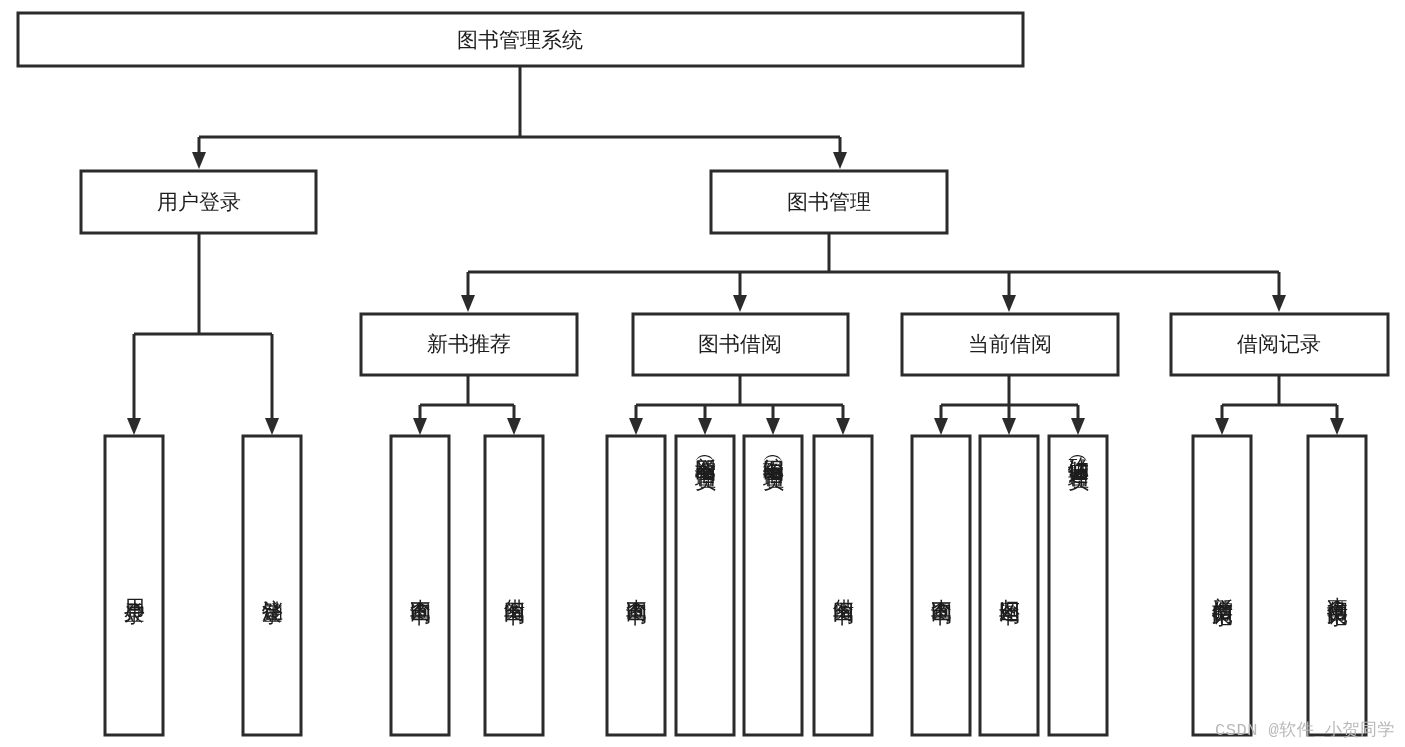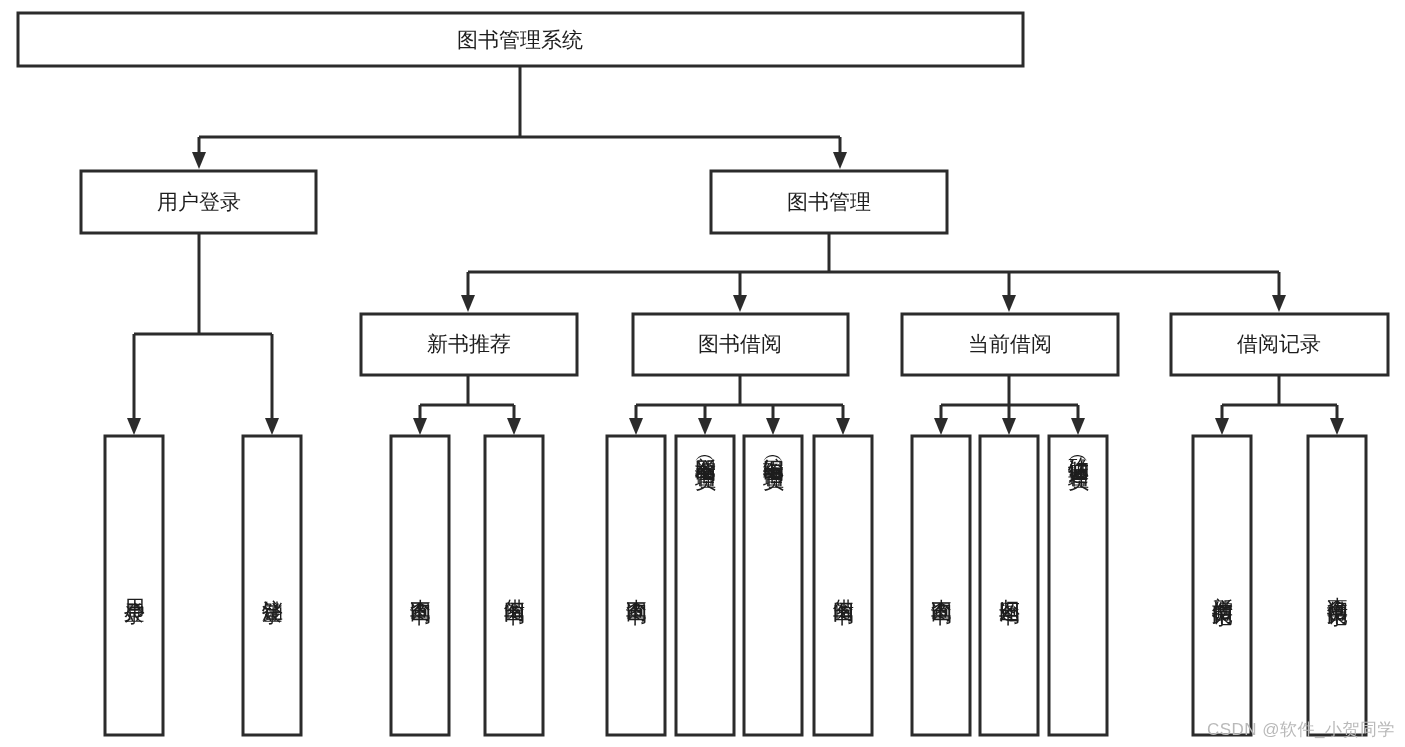--- a/index.html
+++ b/index.html
@@ -60,21 +60,21 @@
     font-size: 21px;
     line-height: 1.18;
     color: #1d1d1d;
     letter-spacing: 2px;
     white-space: nowrap;
   }
   .watermark {
     position: absolute;
     right: 10px;
     bottom: 6px;
-    font-family: Liberation Sans, sans-serif;
+    font-family: Liberation Mono, monospace;
     font-size: 17px;
     color: #b9b9b9;
     letter-spacing: 0.5px;
     white-space: nowrap;
   }
 </style>
 </head>
 <body>
 
 <div id="diagram-root">

